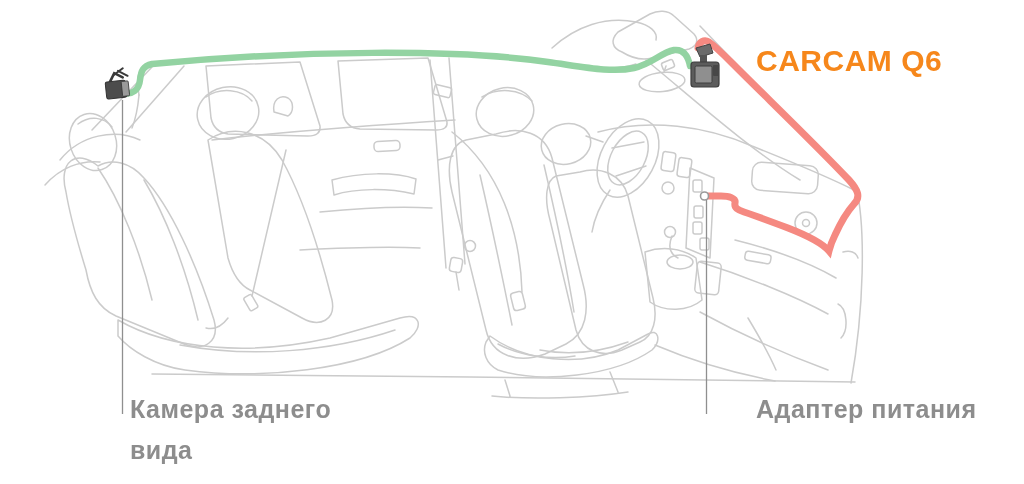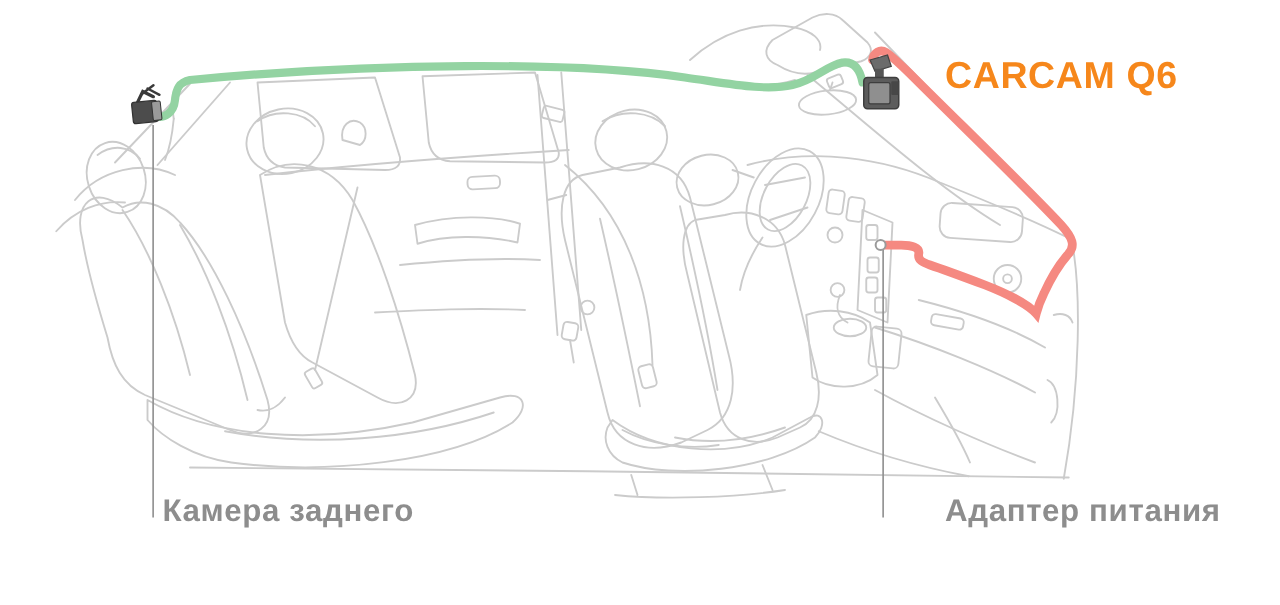--- a/index.html
+++ b/index.html
@@ -136,19 +136,20 @@
       <rect x="-12" y="-12" width="28" height="25" rx="3" fill="#5C5C5C" stroke="#3E3E3E" stroke-width="1.2"></rect>
       <rect x="-8" y="-8" width="17" height="17" rx="1.5" fill="#8F8F8F" stroke="#3E3E3E" stroke-width="1"></rect>
       <rect x="10" y="-9" width="6" height="11" rx="1" fill="#474747"></rect>
     </g>
   </svg>
 
   <div class="brand">CARCAM Q6</div>
 
   <div class="callout callout-left">
     <div>Камера заднего</div>
+    <div>вида</div>
   </div>
 
   <div class="callout callout-right">
     <div>Адаптер питания</div>
   </div>
 
 </div>
 
 </body></html>

